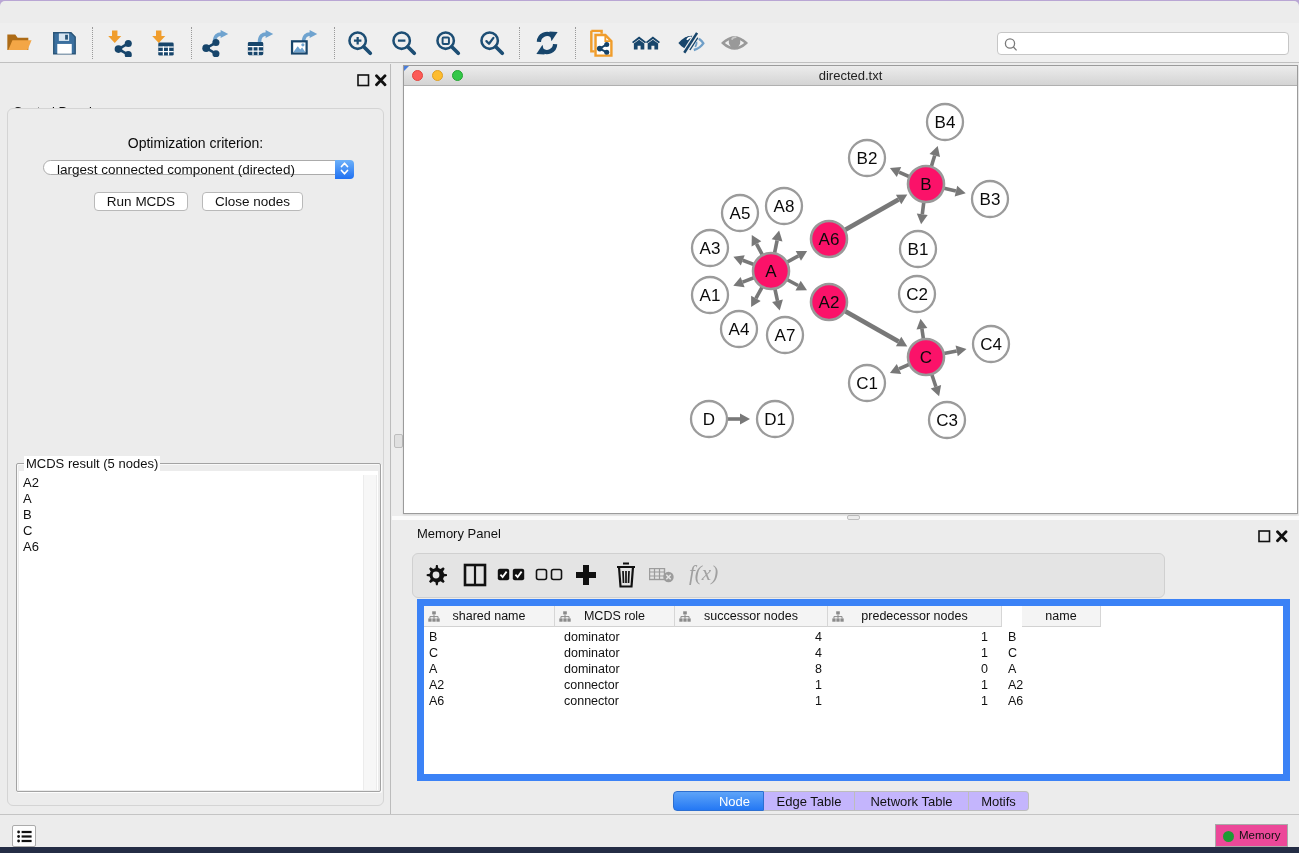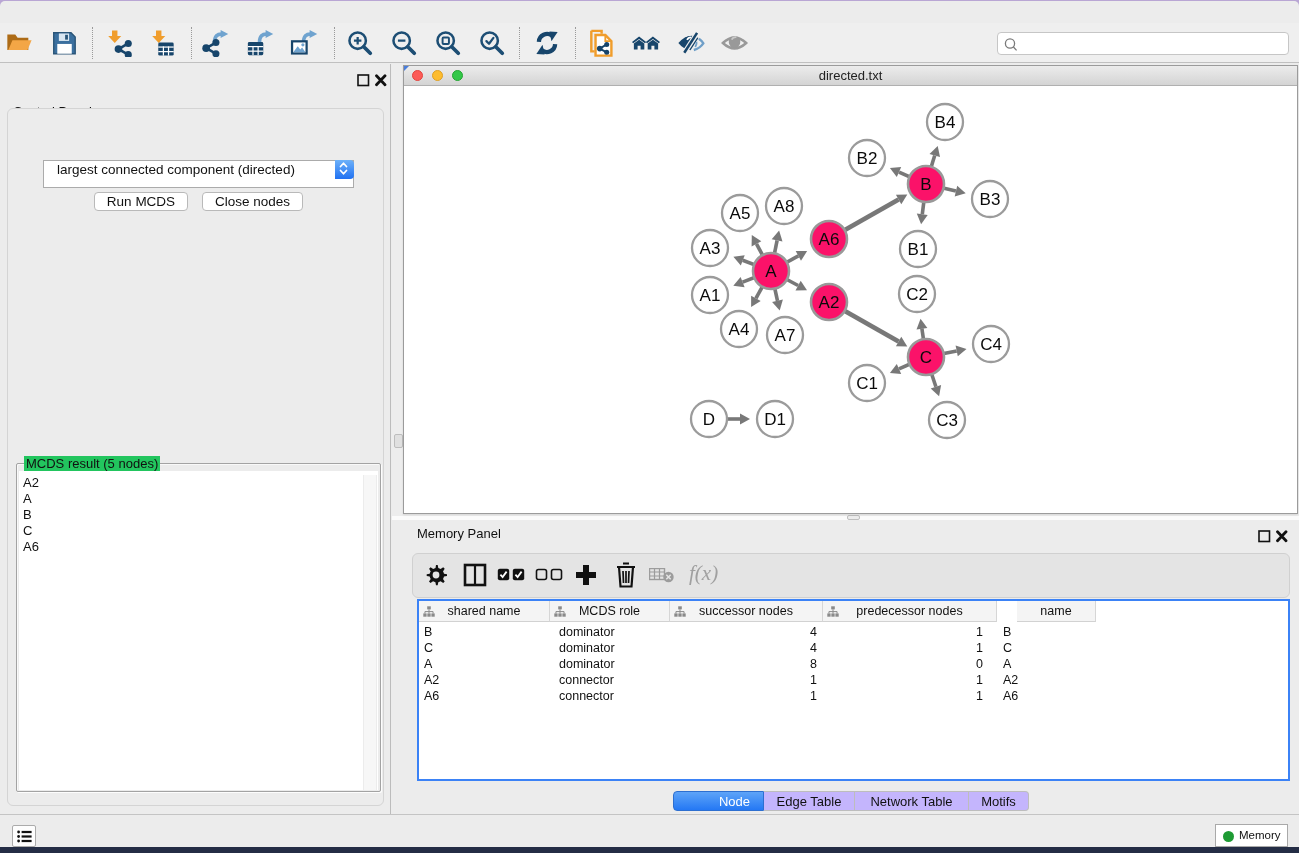--- a/index.html
+++ b/index.html
@@ -24,54 +24,54 @@
 #cpanel { position:absolute; left:0; top:63px; width:391px; height:750px; background:#ececec; border-right:1px solid #bcbcbc; }
 #cpanel .ptitle { position:absolute; left:13px; top:8px; font-size:13px; color:#111;margin-top:32px; }
 .winbtns { position:absolute; top:9px; }
 #tabs { position:absolute; left:79px; top:34px; height:20px; }
 .tab { float:left; height:20px; line-height:19px; font-size:13px; text-align:center; color:#111; background:#fff; border:1px solid #b4b4b4; border-left:none; text-align:center; }
 .tab.first { border-left:1px solid #b4b4b4; border-radius:4px 0 0 4px; }
 .tab.last { border-radius:0 4px 4px 0; }
 .tab.sel { background:linear-gradient(#63a6f7,#2478f4); color:#fff; border-color:#2d6fd0; }
 #cpbody { position:absolute; left:7px; top:44px; width:377px; height:698px; background:#ececec; border:1px solid #d4d4d4; border-radius:6px; }
 #optlabel { position:absolute; left:0; top:71px; width:391px; text-align:center; font-size:14px; color:#0a0a0a; }
-#dropdown { position:absolute; left:43px; top:96px; width:311px; height:28px; background:#fff; border:1px solid #ababab; border-radius:0; }
+#dropdown { position:absolute; left:43px; top:96px; width:311px; height:15px; background:#fff; border:1px solid #ababab; border-radius:9px;text-align:center; }
 #dropdown .dtext { position:absolute; left:13px; top:1px; font-size:13.5px; color:#111; }
 #dropdown .stepper { position:absolute; right:-1px; top:-1px; width:19px; height:19px; background:linear-gradient(#6db1f9,#2071f2); border-radius:0 4px 4px 0; }
 .btn { position:absolute; height:19px; background:#fff; border:1px solid #b9b9b9; border-radius:4px; font-size:13.5px; color:#111; text-align:center; line-height:17px; }
 #fieldset { position:absolute; left:16px; top:399px; width:365px; height:329px; border:1px solid #a3a3a3; border-radius:2px; box-shadow:1px 1px 0 rgba(255,255,255,0.9), inset 1px 1px 0 rgba(255,255,255,0.7); }
-#fieldset .legend { position:absolute; left:7px; top:-8px; background:#22c55e; padding:0 2px; font-size:13px; color:#111; }
+#fieldset .legend { position:absolute; left:7px; top:-8px; background:#ffffff; padding:0 2px; font-size:13px; color:#111; }
 #mlist { position:absolute; left:2px; top:7px; width:359px; height:319px; background:#fff; padding-top:4px; }
 #mlist .item { font-size:13px; color:#111; padding-left:4px; height:16px; line-height:16px; }
 #mlist .sb { position:absolute; right:1px; top:4px; width:14px; height:315px; background:#f7f7f7; border-left:1px solid #ececec; border-right:1px solid #ececec; }
 
 #rdesk { position:absolute; left:392px; top:63px; width:907px; height:750px; background:#ededed; }
 
 #netwin { position:absolute; left:403px; top:64px; width:895px; height:449px; background:#fff; border:1px solid #9b9b9b; box-shadow:0 1px 2px rgba(0,0,0,0.10); }
 #nettitle { position:absolute; left:0; top:0; width:100%; height:20px; background:linear-gradient(#ececec,#d4d4d4); border-bottom:1px solid #b0b0b0; }
 #nettitle .txt { position:absolute; top:2px; width:100%; text-align:center; font-size:13px; color:#222; }
 #nettitle .tl { top:4px; width:11px; height:11px; }
 #netcontent { position:absolute; left:0; top:21px; width:893px; height:426px; background:#fff; overflow:hidden; }
 
 #tpanel { position:absolute; left:392px; top:519px; width:907px; height:294px; background:#ececec; }
 #tpanel .ptitle { position:absolute; left:25px; top:6px; font-size:13px; color:#111; }
-#ttoolbar { position:absolute; left:20px; top:33px; width:878px; height:45px; background:#e4e4e4; border:1px solid #d0d0d0; border-radius:6px; }
-#ttable { position:absolute; left:25px; top:79px; width:873px; height:182px; background:#fff; border:2px solid #3b82f6; }
+#ttoolbar { position:absolute; left:20px; top:33px; width:753px; height:45px; background:#e4e4e4; border:1px solid #d0d0d0; border-radius:6px; }
+#ttable { position:absolute; left:25px; top:79px; width:873px; height:182px; background:#fff; border:7px solid #3b82f6; }
 #thead { position:absolute; left:0; top:0; height:21px; }
 .th { position:absolute; top:0; height:21px; background:#f4f4f4; border-right:1px solid #d6d6d6; border-bottom:1px solid #d2d2d2; font-size:12.5px; color:#111; text-align:center; line-height:20px; }
 .trow { position:absolute; font-size:12.5px; color:#111; height:16px; line-height:16px; }
 #ttabs { position:absolute; left:281px; top:271px; height:20px; }
 .ttab { float:left; height:20px; line-height:19px; text-align:center; font-size:13px; color:#111; background:#c4b5fd; border:1px solid #bdbdbd; border-left:none; }
 .ttab.first { border-left:1px solid #bdbdbd; border-radius:4px 0 0 4px;padding-left:32px; }
 .ttab.last { border-radius:0 4px 4px 0; }
 .ttab.sel { background:linear-gradient(#5ea4f8,#2478f4); color:#fff; border-color:#2d6fd0; }
 
 #statusbar { position:absolute; left:0; top:813px; width:1299px; height:33px; background:#ececec; border-top:1px solid #c4c4c4; }
 #listbtn { position:absolute; left:12px; top:10px; width:24px; height:22px; background:#fdfdfd; border:1px solid #ababab; border-radius:2px; }
-#membtn { position:absolute; right:11px; top:9px; width:73px; height:23px; background:#ffffff; border:1px solid #a9a9a9; font-size:11.5px; color:#111; }
+#membtn { position:absolute; right:11px; top:9px; width:73px; height:23px; background:#ec4899; border:1px solid #a9a9a9; font-size:11.5px; color:#111; }
 #membtn .dot { position:absolute; left:7px; top:6px; width:11px; height:11px; border-radius:50%; background:#1e9b34; }
 #membtn .mtxt { position:absolute; left:23px; top:4px; }
 </style>
 </head>
 <body>
 <div id="wall"></div>
 <div id="app">
   <div id="toolbar">
     <div class="tbsep" style="left:92px"></div>
       <div class="tbsep" style="left:191px"></div>
@@ -193,20 +193,21 @@
         </svg>
       </div>
   </div>
   <div id="cpanel">
     <div class="ptitle">Control Panel</div>
     <div class="winbtns" style="left:357px;"><svg width="30" height="13" viewBox="0 0 30 13">
           <rect x="1" y="1" width="10.5" height="10.5" fill="none" stroke="#111" stroke-width="1.6"></rect>
           <path d="M19.5 1.8 L28 10.8 M28 1.8 L19.5 10.8" stroke="#111" stroke-width="2.8" stroke-linecap="round"></path>
         </svg></div>
     <div id="cpbody"></div>
+    <div id="optlabel">Optimization criterion:</div>
     <div id="dropdown">
       <div class="dtext">largest connected component (directed)</div>
       <div class="stepper"><svg width="17" height="17" viewBox="0 0 17 17">
             <path d="M5.5 6.5 L8.5 3.2 L11.5 6.5" fill="none" stroke="#fff" stroke-width="1.7" stroke-linecap="round" stroke-linejoin="round"></path>
             <path d="M5.5 10.5 L8.5 13.8 L11.5 10.5" fill="none" stroke="#fff" stroke-width="1.7" stroke-linecap="round" stroke-linejoin="round"></path>
           </svg></div>
     </div>
     <div class="btn" id="runbtn" style="left:94px; top:128px; width:94px;">Run MCDS</div>
     <div class="btn" id="closebtn" style="left:202px; top:128px; width:101px;">Close nodes</div>
     <div id="fieldset">

